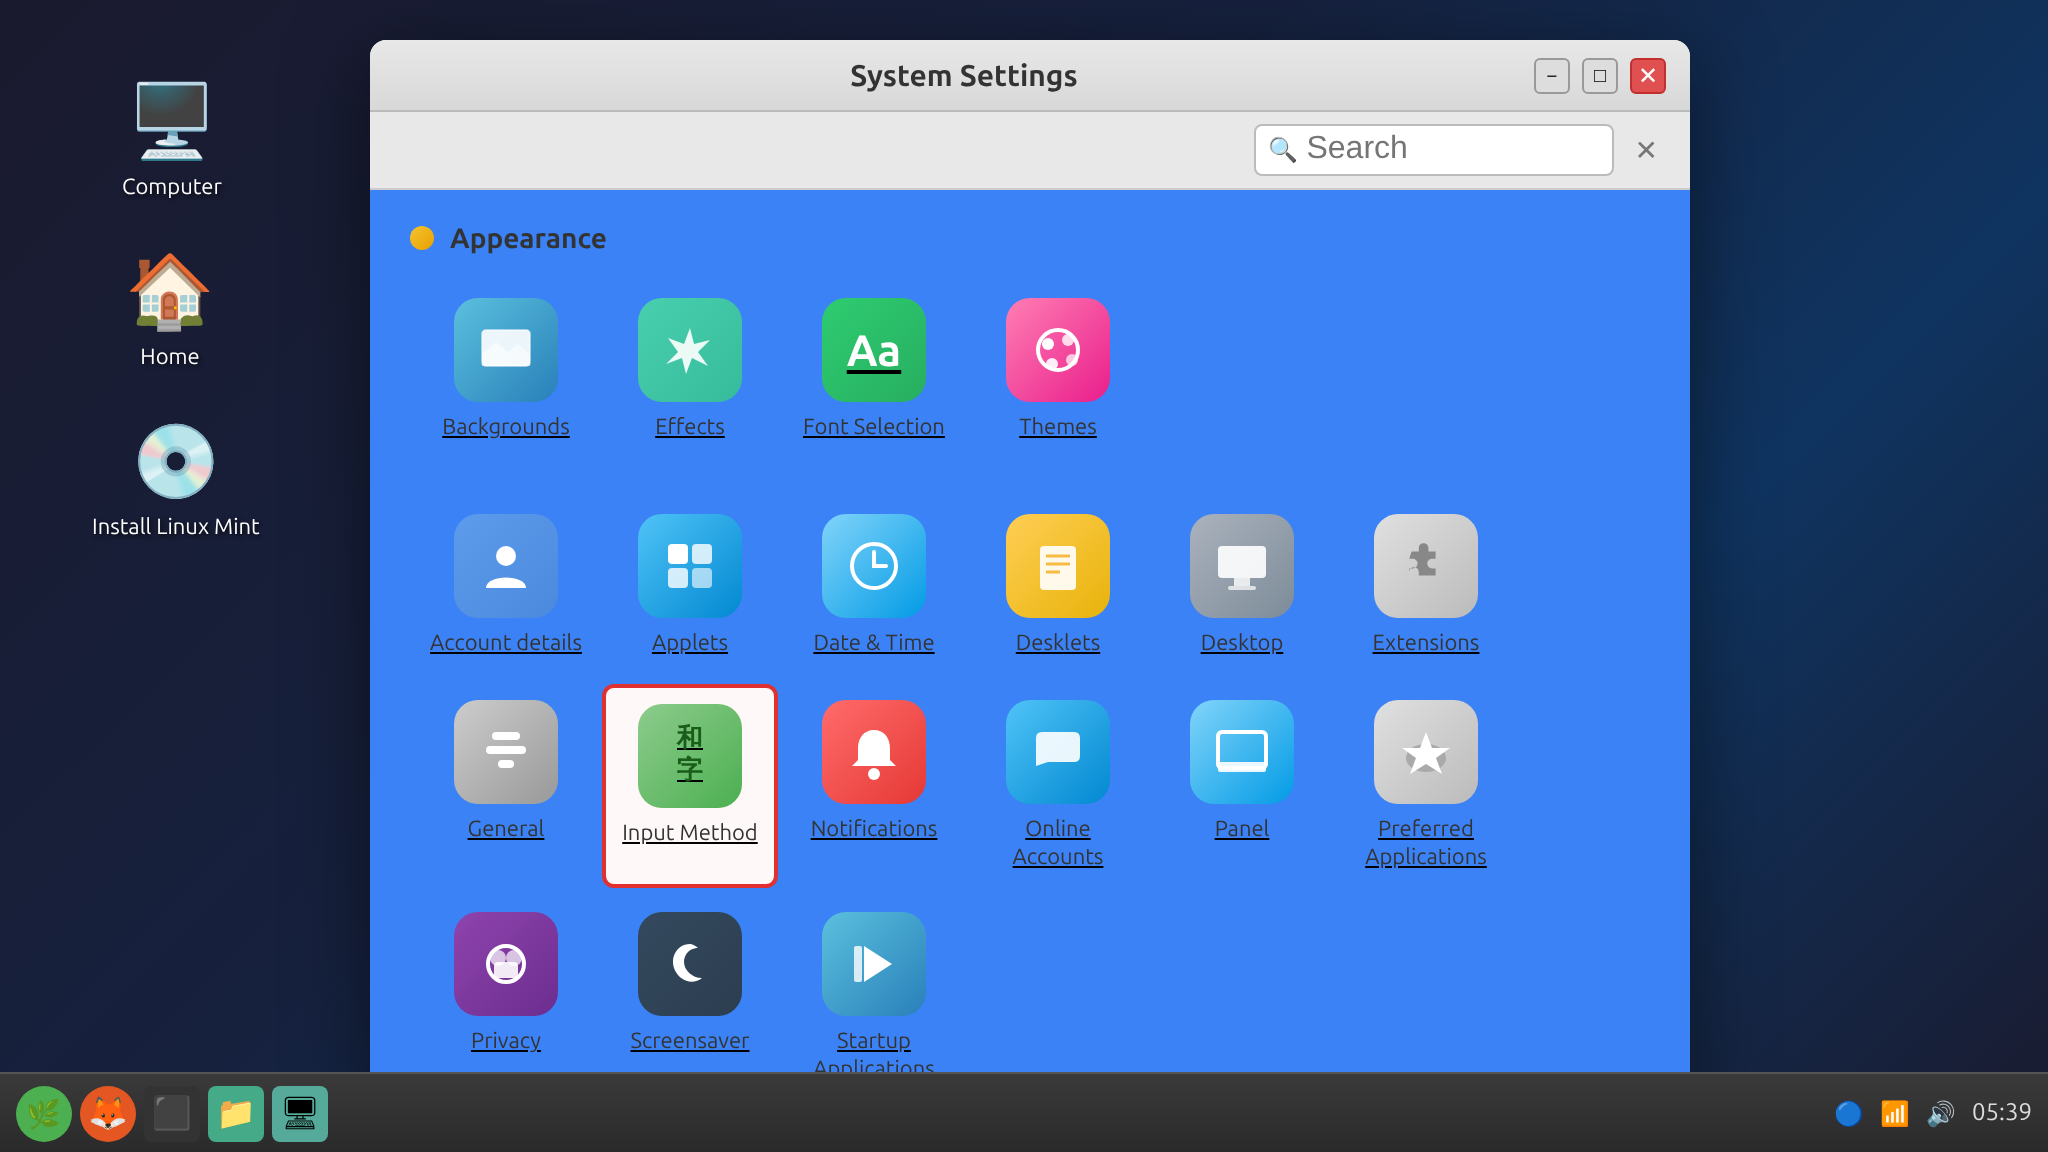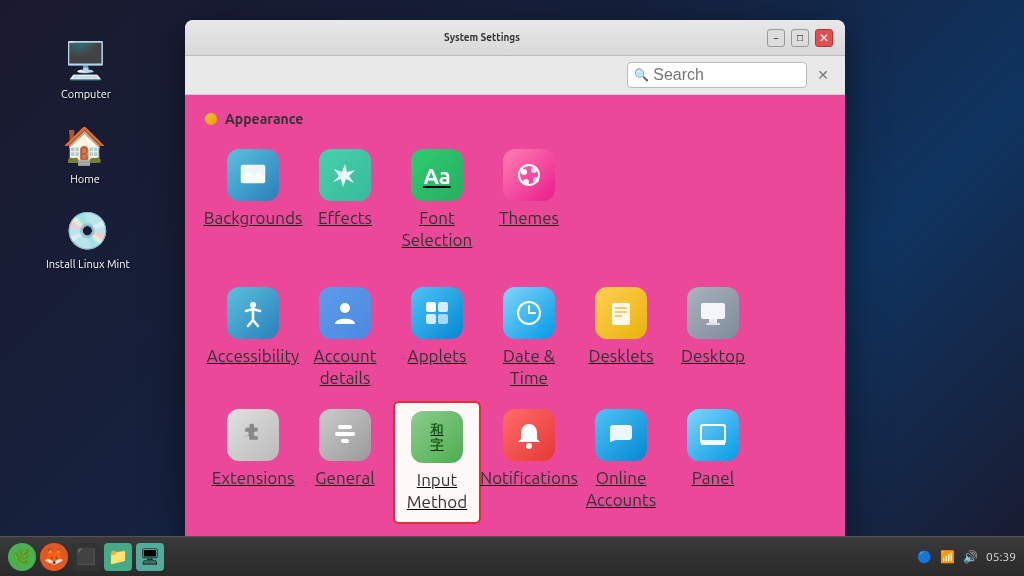--- a/index.html
+++ b/index.html
@@ -117,21 +117,21 @@
       background: linear-gradient(to bottom, #e8e8e8, #d8d8d8);
       display: flex;
       align-items: center;
       padding: 0 12px;
       border-bottom: 1px solid #bbb;
       border-radius: 8px 8px 0 0;
     }
     .titlebar-title {
       flex: 1;
       text-align: center;
-      font-size: 10px;
+      font-size: 15px;
       font-weight: 600;
       color: #333;
     }
     .titlebar-controls {
       display: flex;
       gap: 6px;
       margin-left: auto;
     }
     .btn-minimize, .btn-maximize, .btn-close {
       width: 18px;
@@ -186,21 +186,21 @@
       color: #777;
       cursor: pointer;
       padding: 0 4px;
     }
 
     
     .window-content {
       flex: 1;
       overflow-y: auto;
       padding: 16px 20px;
-      background: #ec4899;
+      background: #3b82f6;
     }
     .window-content::-webkit-scrollbar { width: 8px; }
     .window-content::-webkit-scrollbar-track { background: #f0f0f0; }
     .window-content::-webkit-scrollbar-thumb { background: #bbb; border-radius: 4px; }
 
     
     .section-header {
       display: flex;
       align-items: center;
       gap: 8px;
@@ -247,21 +247,21 @@
       width: 52px;
       height: 52px;
       border-radius: 12px;
       display: flex;
       align-items: center;
       justify-content: center;
       font-size: 26px;
       color: white;
     }
     .settings-item .item-label {
-      font-size: 17px;
+      font-size: 11px;
       text-align: center;
       color: #333;
       line-height: 1.3;
     }
 
     
     .bg-blue { background: linear-gradient(135deg, #5bc0de, #2980b9); }
     .bg-teal { background: linear-gradient(135deg, #48cfad, #37bc9b); }
     .bg-green-dark { background: linear-gradient(135deg, #2ecc71, #27ae60); }
     .bg-pink { background: linear-gradient(135deg, #ff7eb3, #e91e8c); }
@@ -360,29 +360,20 @@
                 <circle cx="22" cy="20" r="3" fill="white" opacity="0.7"></circle>
                 <circle cx="12" cy="22" r="3" fill="white" opacity="0.9"></circle>
               </svg>
           </div>
           <span class="item-label">Themes</span>
         </div>
       </div>
 
       <div class="icon-grid">
 
-        <div class="settings-item">
-          <div class="item-icon bg-blue">
-            <svg width="30" height="30" viewBox="0 0 30 30">
-                <circle cx="15" cy="7" r="3" fill="white"></circle>
-                <path d="M8 13 L15 11 L22 13 M15 13 L15 22 M15 22 L10 28 M15 22 L20 28" stroke="white" stroke-width="2.5" fill="none" stroke-linecap="round"></path>
-              </svg>
-          </div>
-          <span class="item-label">Accessibility</span>
-        </div>
 
         <div class="settings-item">
           <div class="item-icon bg-blue-dark">
             <svg width="30" height="30" viewBox="0 0 30 30">
                 <circle cx="15" cy="10" r="5" fill="white"></circle>
                 <path d="M5 26 C5 19 25 19 25 26" fill="white"></path>
               </svg>
           </div>
           <span class="item-label">Account details</span>
         </div>

